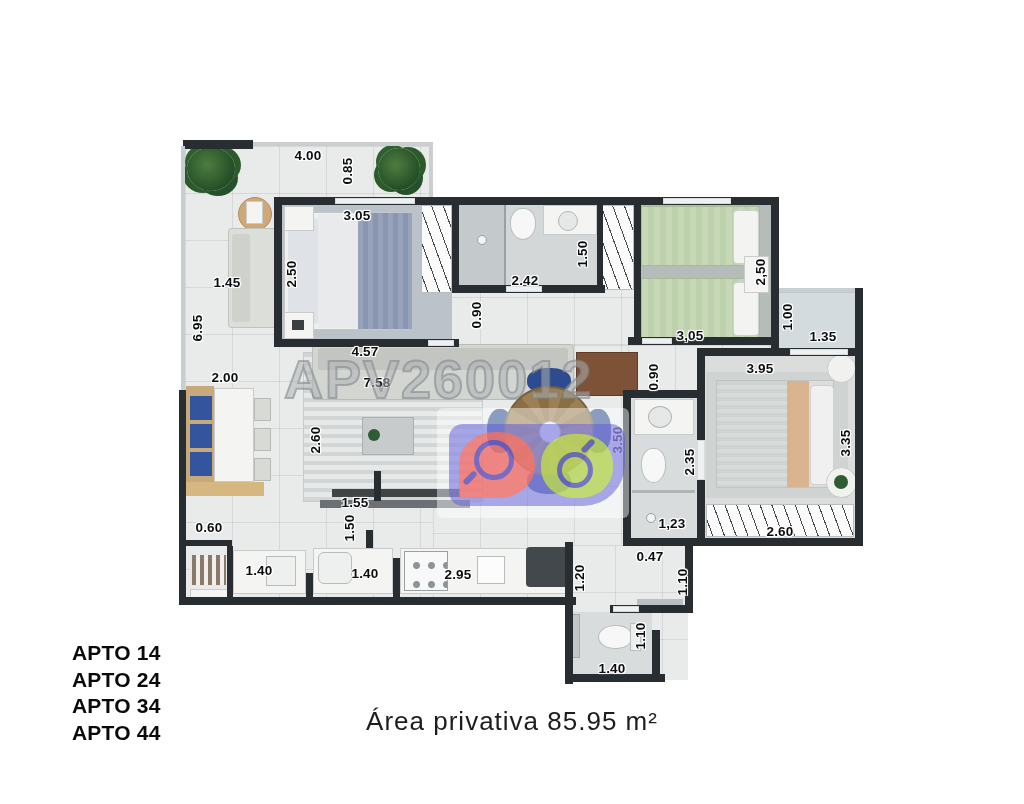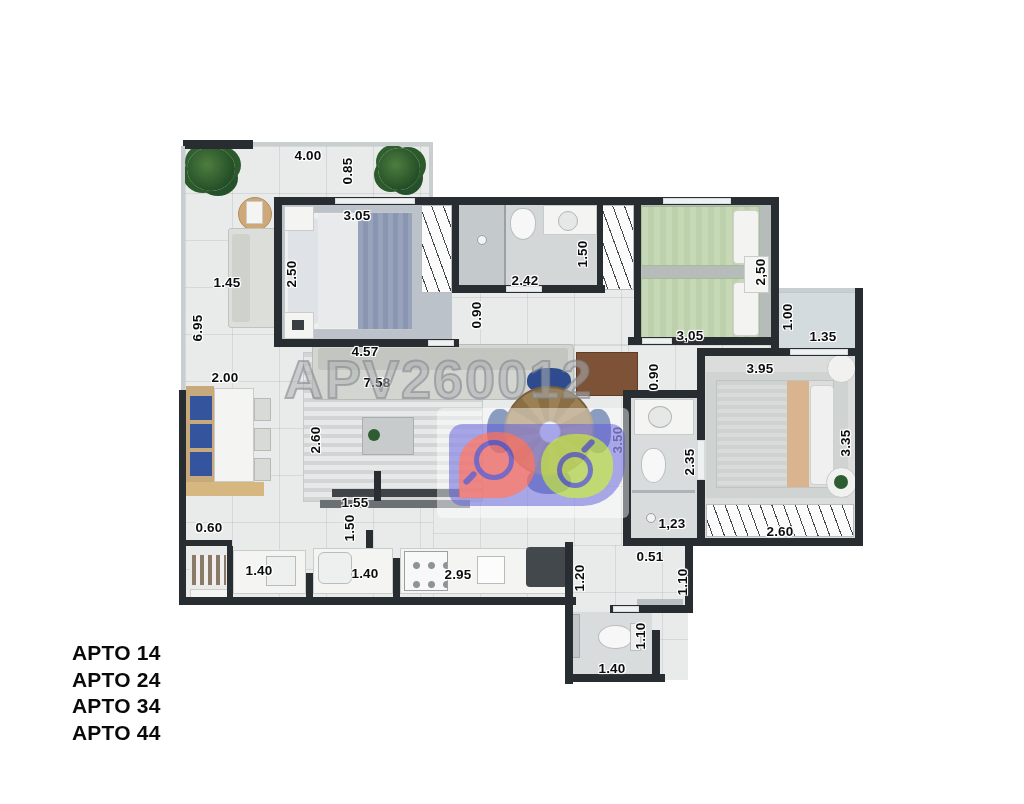--- a/index.html
+++ b/index.html
@@ -228,21 +228,21 @@
         <div class="dim v" style="left: 760px; top: 272px;">2,50</div>
         <div class="dim v" style="left: 787px; top: 317px;">1.00</div>
         <div class="dim" style="left: 823px; top: 336px;">1.35</div>
         <div class="dim" style="left: 760px; top: 368px;">3.95</div>
         <div class="dim v" style="left: 653px; top: 377px;">0.90</div>
         <div class="dim v" style="left: 617px; top: 440px;">3.50</div>
         <div class="dim v" style="left: 689px; top: 462px;">2.35</div>
         <div class="dim v" style="left: 845px; top: 443px;">3.35</div>
         <div class="dim" style="left: 672px; top: 523px;">1,23</div>
         <div class="dim" style="left: 780px; top: 531px;">2.60</div>
-        <div class="dim" style="left: 650px; top: 556px;">0.51</div>
+        <div class="dim" style="left: 650px; top: 556px;">0.47</div>
         <div class="dim v" style="left: 682px; top: 582px;">1.10</div>
         <div class="dim v" style="left: 640px; top: 636px;">1.10</div>
         <div class="dim" style="left: 612px; top: 668px;">1.40</div>
       </div>
 
     <div id="logoplate"></div>
     <div id="watermark">APV260012</div>
     <div id="logo">
       <div class="bubble"></div>
       <div class="circle"></div>
@@ -252,13 +252,14 @@
       <div class="glasshandle" style="left:136px;top:14px;width:6px;height:16px;transform:rotate(45deg);border-radius:3px;"></div>
     </div>
   </div>
 
   <div id="apto">
     <div>APTO 14</div>
     <div>APTO 24</div>
     <div>APTO 34</div>
     <div>APTO 44</div>
   </div>
+  <div id="areatext">Área privativa 85.95 m²</div>
 </div>
 
 </body></html>

